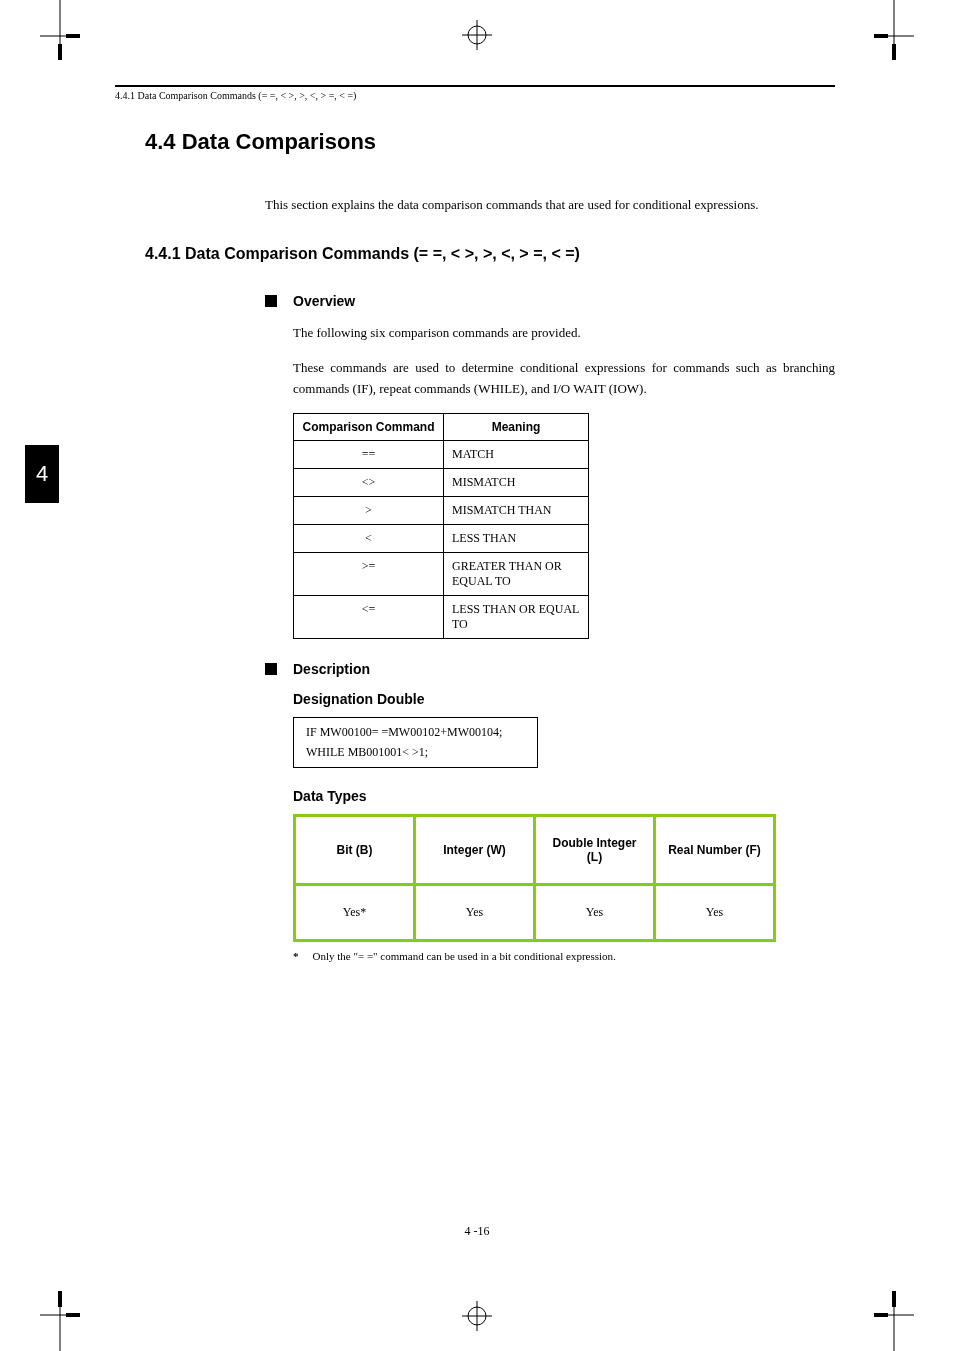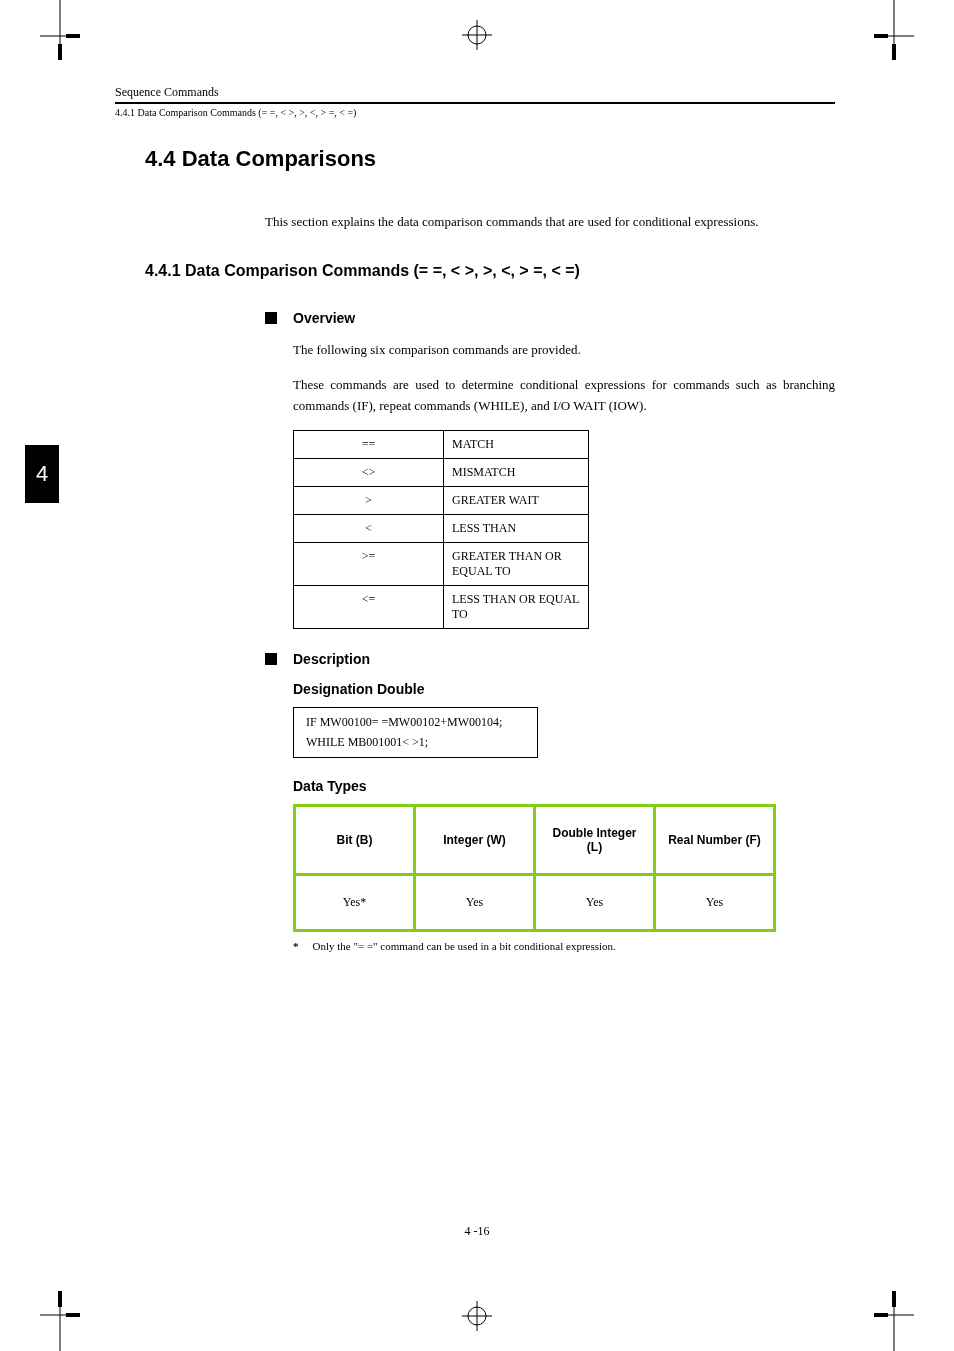--- a/index.html
+++ b/index.html
@@ -200,51 +200,54 @@
   </svg>
 <svg class="reg-circle reg-bottom" width="30" height="30">
     <circle cx="15" cy="15" r="9" fill="none" stroke="#000"></circle>
     <line x1="15" y1="0" x2="15" y2="30" stroke="#000"></line>
     <line x1="0" y1="15" x2="30" y2="15" stroke="#000"></line>
   </svg>
 
 <div class="page">
   <div class="chapter-tab">4</div>
 
-  <div class="running-head">Sequence Commands</div>
   <hr class="thick-rule">
   <div class="sub-head">4.4.1  Data Comparison Commands (= =, &lt; &gt;, &gt;, &lt;, &gt; =, &lt; =)</div>
 
   <div class="section-title">4.4  Data Comparisons</div>
 
   <div class="intro-text">This section explains the data comparison commands that are used for conditional expressions.</div>
 
   <div class="subsection-title">4.4.1  Data Comparison Commands (= =, &lt; &gt;, &gt;, &lt;, &gt; =, &lt; =)</div>
 
   <div class="block-heading">
     <span class="black-square"></span>
     <span>Overview</span>
   </div>
 
   <div class="body-text">The following six comparison commands are provided.</div>
   <div class="body-text">These commands are used to determine conditional expressions for commands such as branching commands (IF), repeat commands (WHILE), and I/O WAIT (IOW).</div>
 
   <table class="comparison">
     <tbody>
+        <tr>
+      <th>Comparison Command</th>
+      <th>Meaning</th>
+    </tr>
     <tr>
           <td class="cmd">==</td>
           <td class="mean">MATCH</td>
         </tr>
     <tr>
           <td class="cmd">&lt;&gt;</td>
           <td class="mean">MISMATCH</td>
         </tr>
     <tr>
           <td class="cmd">&gt;</td>
-          <td class="mean">GREATER WAIT</td>
+          <td class="mean">MISMATCH THAN</td>
         </tr>
     <tr>
           <td class="cmd">&lt;</td>
           <td class="mean">LESS THAN</td>
         </tr>
     <tr>
           <td class="cmd">&gt;=</td>
           <td class="mean">GREATER THAN OR EQUAL TO</td>
         </tr>
     <tr>

